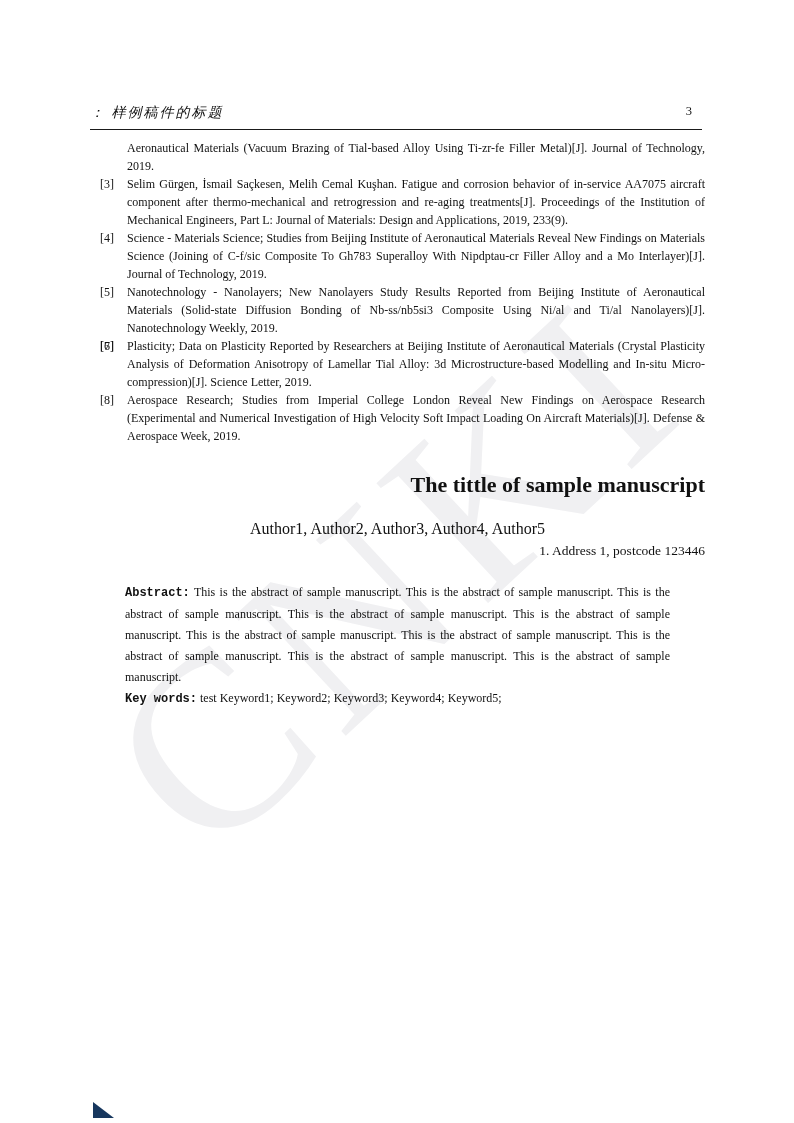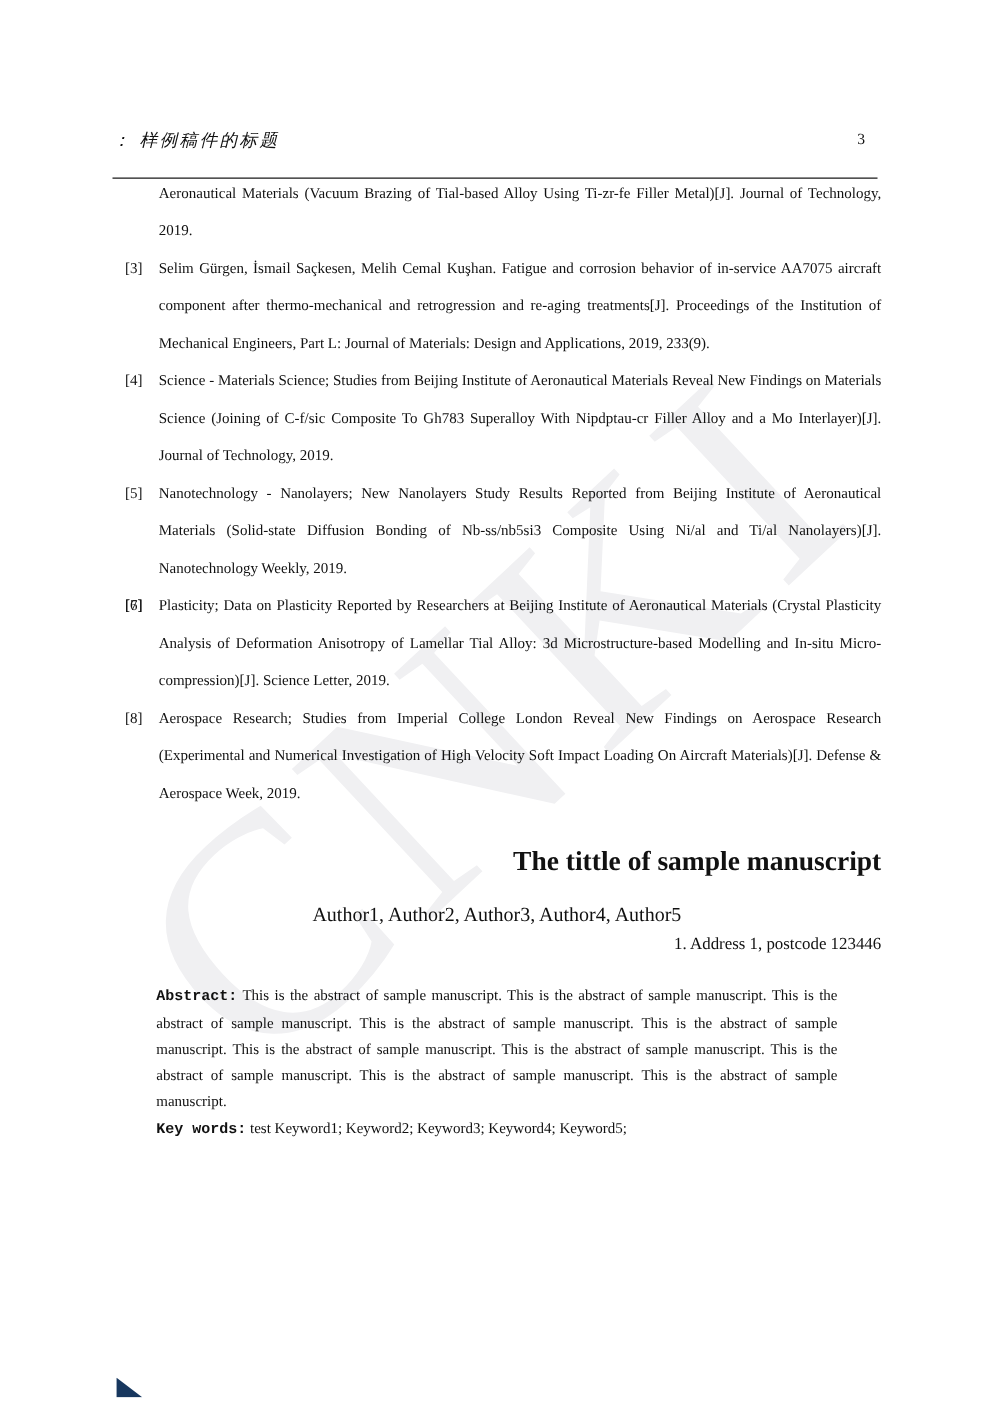--- a/index.html
+++ b/index.html
@@ -38,21 +38,21 @@
   .header {
     position: absolute;
     left: 90px;
     top: 104px;
     width: 612px;
     z-index: 1;
     display: flex;
     justify-content: space-between;
     align-items: flex-start;
     border-bottom: 1.6px solid #1a1a1a;
-    padding-bottom: 20px;
+    padding-bottom: 7px;
   }
   .header-title {
     font-size: 14px;
     letter-spacing: 2px;
     font-style: italic;
   }
   .page-number {
     font-size: 12.5px;
     padding-right: 10px;
   }
@@ -62,21 +62,21 @@
     left: 90px;
     top: 139px;
     width: 615px;
     z-index: 1;
   }
   .refs { width: 615px; }
   .ref {
     position: relative;
     padding-left: 37px;
     font-size: 12px;
-    line-height: 30px;
+    line-height: 18px;
     text-align: justify;
   }
   .ref-label {
     position: absolute;
     left: 10px;
     top: 0;
   }
   
   .article-title {
     margin-top: 25px;

